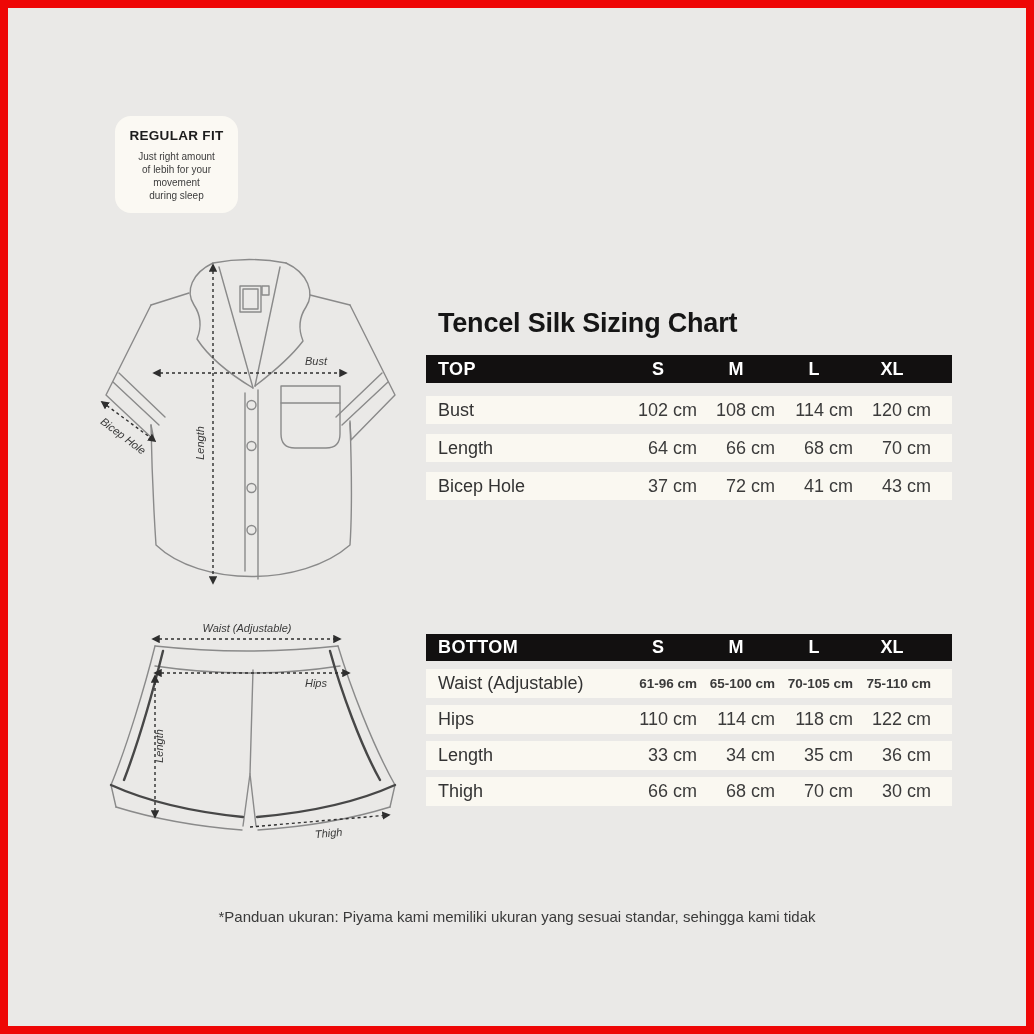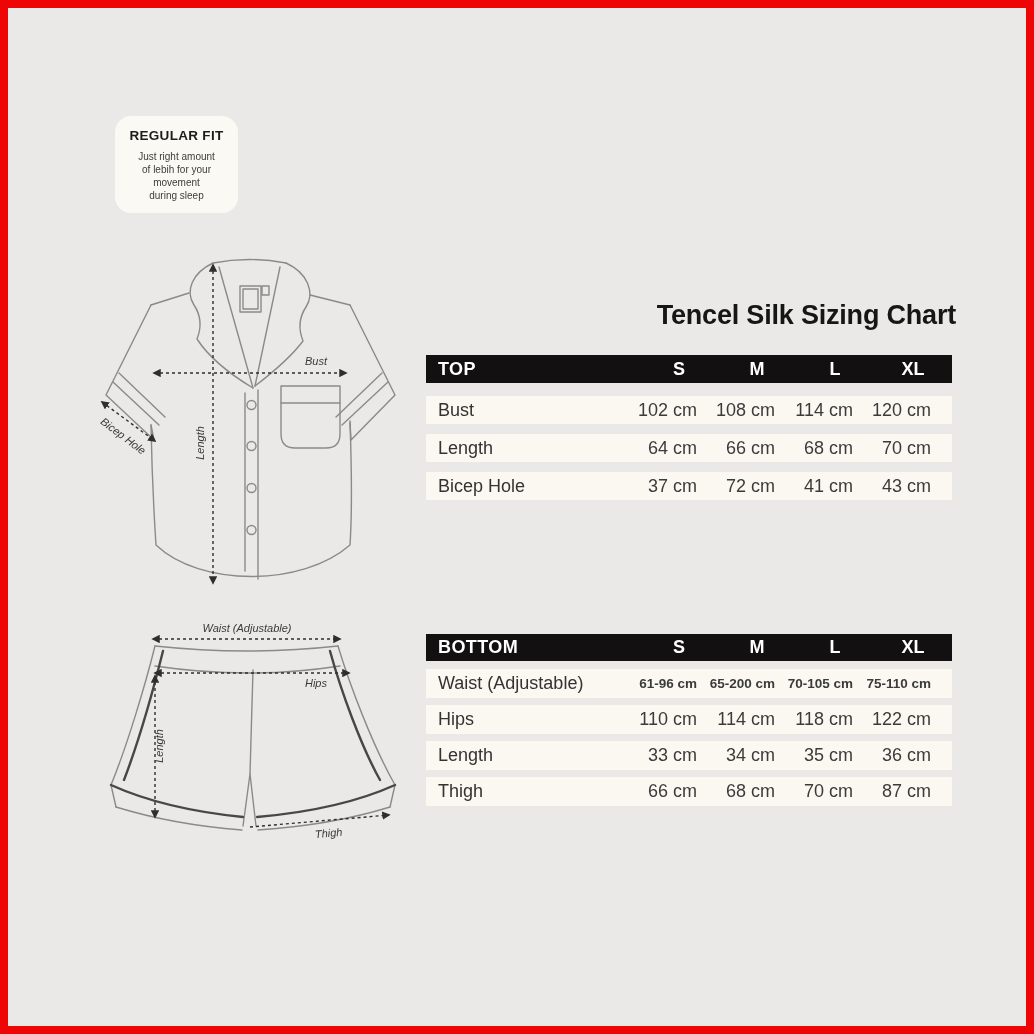--- a/index.html
+++ b/index.html
@@ -15,31 +15,31 @@
   .fit-card {
     position:absolute; left:107px; top:108px; width:123px; height:97px;
     background:#fbf9f3; border-radius:16px; text-align:center;
     box-sizing:border-box; padding-top:12px;
   }
   .fit-title { font-size:13.5px; font-weight:bold; letter-spacing:.3px; color:#1c1c1c; margin-bottom:7px; }
   .fit-line  { font-size:10px; line-height:13px; color:#3d3d3d; }
   
   .chart-title {
     position:absolute; top:288px; left:418px; width:526px;
-    text-align:right; font-size:27px; font-weight:bold; color:#161616;
-    letter-spacing:-.2px; margin:4px;
+    font-size:27px; font-weight:bold; color:#161616;
+    letter-spacing:-.2px; margin:12px;
   }
   
   .size-table { position:absolute; left:418px; width:526px; }
   .top-table { top:347px; }
   .bottom-table { top:626px; }
   .thead {
     height:28px; background:#121010; color:#ffffff;
     display:flex; align-items:center; font-weight:bold; font-size:18px;
-    box-sizing:border-box; width:100%;
+    padding-right:21px; box-sizing:border-box; width:100%;
   }
   .bottom-table .thead { height:27px; }
   .tname { flex:1; padding-left:12px; letter-spacing:.4px; }
   .tsize { width:78px; text-align:center; }
   .trow {
     height:28px; background:#faf8f1; display:flex; align-items:center;
     margin-top:10px; padding-right:21px; box-sizing:border-box;
     font-size:18px; color:#3b3b3b;
   }
   .bottom-table .trow { height:29px; margin-top:7px; }
@@ -195,21 +195,21 @@
     <div class="thead">
       <div class="tname">BOTTOM</div>
       <div class="tsize">S</div>
       <div class="tsize">M</div>
       <div class="tsize">L</div>
       <div class="tsize">XL</div>
     </div>
     <div class="trow first small-vals">
       <div class="rlabel">Waist (Adjustable)</div>
       <div class="rval">61-96 cm</div>
-      <div class="rval">65-200 cm</div>
+      <div class="rval">65-100 cm</div>
       <div class="rval">70-105 cm</div>
       <div class="rval">75-110 cm</div>
     </div>
     <div class="trow">
       <div class="rlabel">Hips</div>
       <div class="rval">110 cm</div>
       <div class="rval">114 cm</div>
       <div class="rval">118 cm</div>
       <div class="rval">122 cm</div>
     </div>
@@ -218,20 +218,21 @@
       <div class="rval">33 cm</div>
       <div class="rval">34 cm</div>
       <div class="rval">35 cm</div>
       <div class="rval">36 cm</div>
     </div>
     <div class="trow">
       <div class="rlabel">Thigh</div>
       <div class="rval">66 cm</div>
       <div class="rval">68 cm</div>
       <div class="rval">70 cm</div>
-      <div class="rval">87 cm</div>
+      <div class="rval">30 cm</div>
     </div>
   </div>
 
   <div class="footnote">
+    <div>*Panduan ukuran: Piyama kami memiliki ukuran yang sesuai standar, sehingga kami tidak</div>
   </div>
 
 </div>
 
 </body></html>

